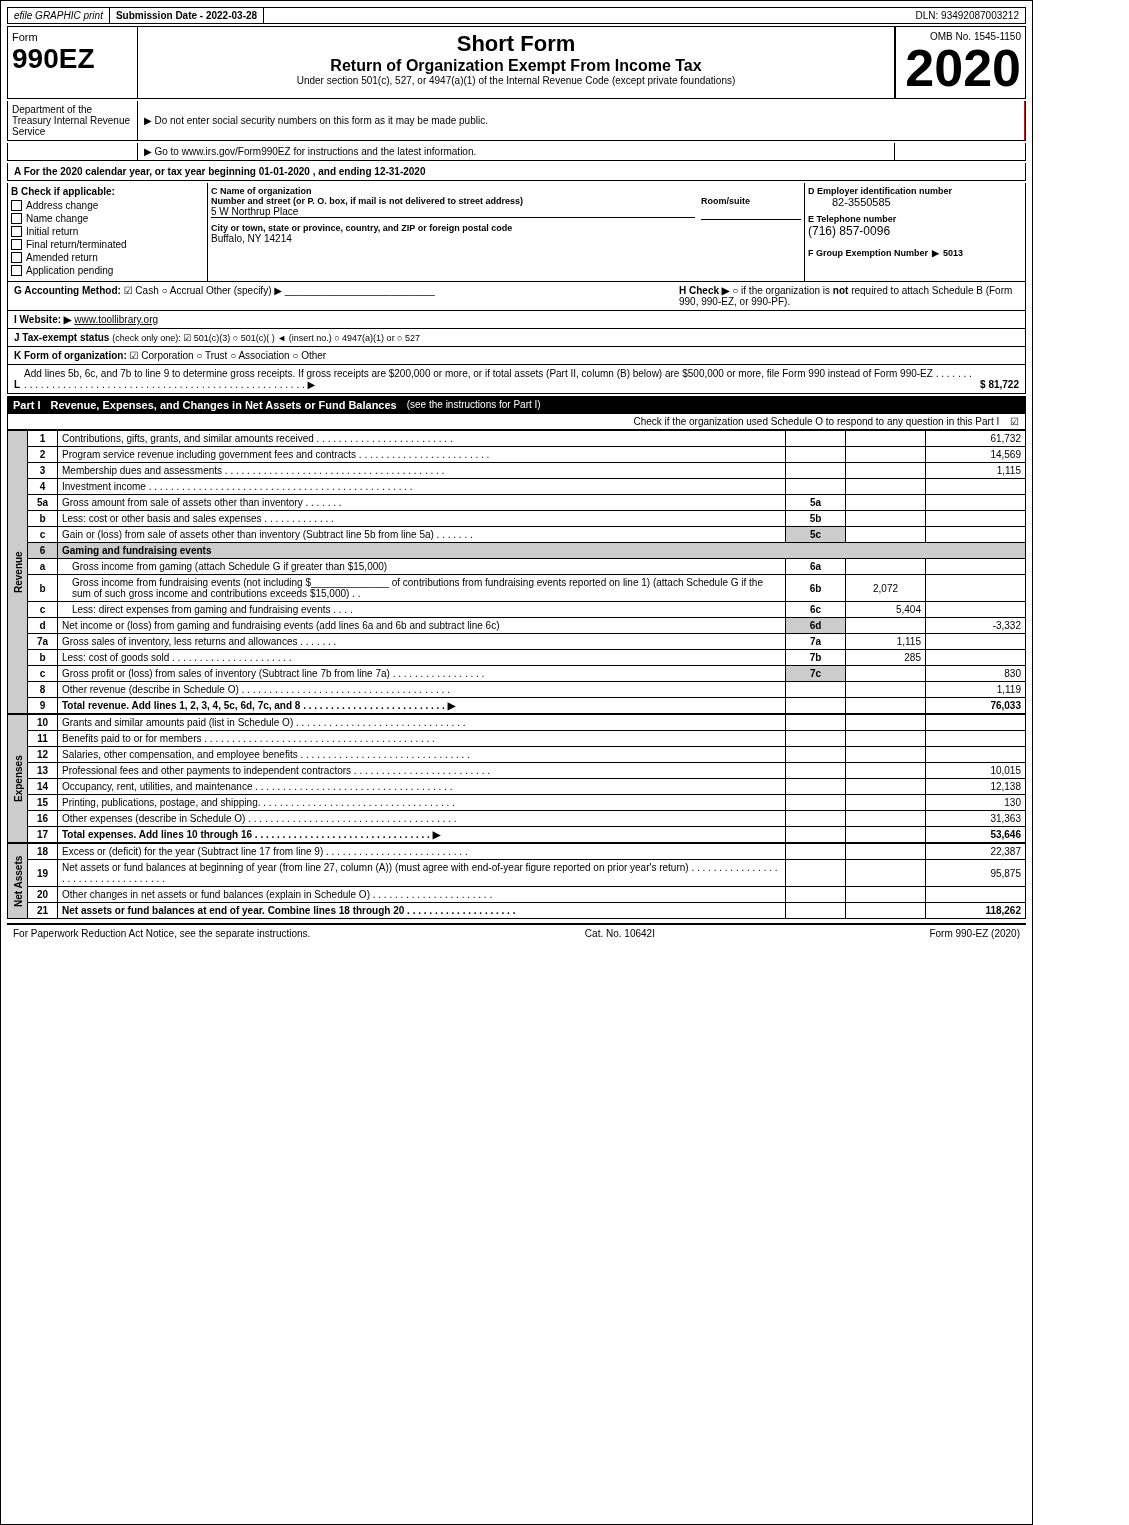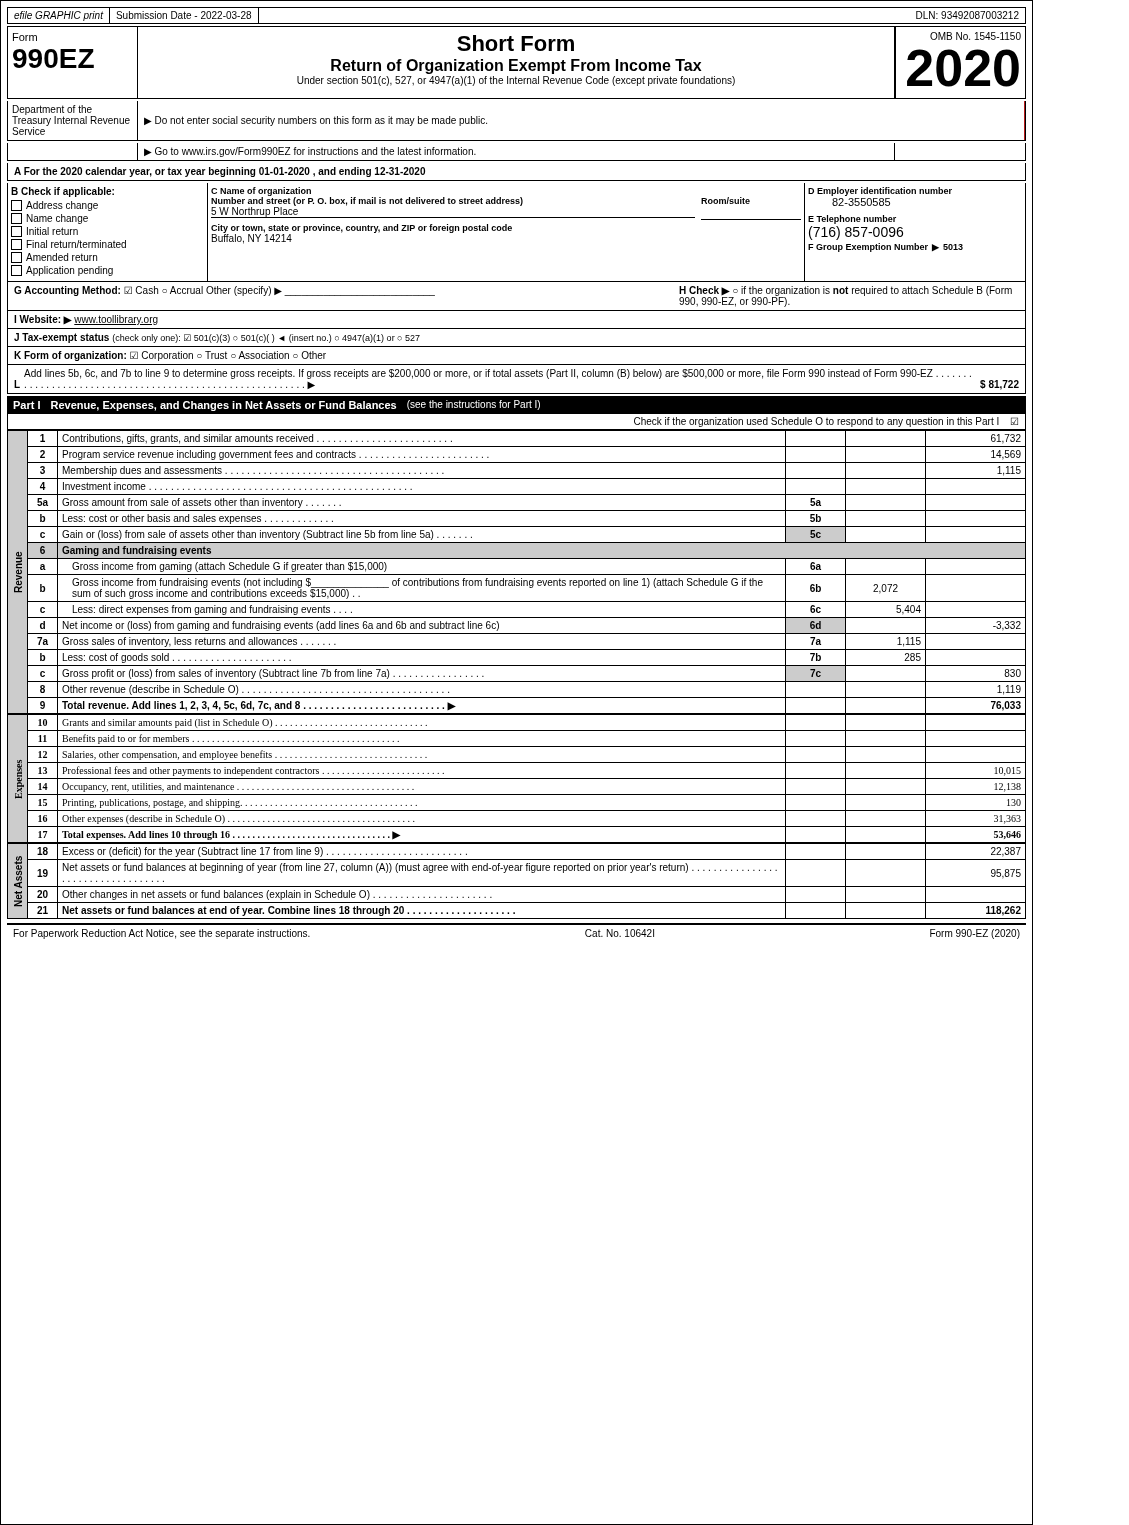--- a/index.html
+++ b/index.html
@@ -41,21 +41,21 @@
 
     .expenses-label { background: #ccc; writing-mode: vertical-rl; transform: rotate(180deg); text-align: center; font-size: 10px; font-weight: bold; width: 18px; }
   </style>
 </head>
 <body>
 
 <div class="page">
 
   <div class="top-bar">
     <div class="top-bar-section" style="font-style:italic;">efile GRAPHIC print</div>
-    <div class="top-bar-section" style="font-weight:normal;">Submission Date - 2022-03-28</div>
+    <div class="top-bar-section" style="font-weight:bold;">Submission Date - 2022-03-28</div>
     <div class="top-bar-section" style="margin-left:auto;">DLN: 93492087003212</div>
   </div>
 
   <div class="header-row">
     <div class="form-number-block">
       <div style="font-size:11px;">Form</div>
       <div class="form-990ez-label">990EZ</div>
     </div>
     <div class="form-title-block">
       <div class="form-title-main">Short Form</div>
@@ -132,21 +132,21 @@
       <div>
         <div style="font-size:9px; font-weight:bold;">City or town, state or province, country, and ZIP or foreign postal code</div>
         <div style="font-size:10px;">Buffalo, NY  14214</div>
       </div>
     </div>
 
     <div style="width:220px; padding:3px;">
       <div style="font-size:9px; font-weight:bold;">D Employer identification number</div>
       <div style="font-size:11px; margin-bottom:6px;padding-left:24px;">82-3550585</div>
       <div style="font-size:9px; font-weight:bold;">E Telephone number</div>
-      <div style="font-size:14px; margin-bottom:2px;">(716) 857-0096</div>
+      <div style="font-size:12px; margin-bottom:10px;">(716) 857-0096</div>
       <div style="font-size:9px; font-weight:bold; display:flex; gap:4px;">
         <span>F Group Exemption Number</span>
         <span>▶</span>
         <span>5013</span>
       </div>
     </div>
   </div>
 
   <div style="display:flex; border:1px solid #000; border-top:none; padding:3px 6px; font-size:10px;">
     <div style="flex:1;">
@@ -330,101 +330,101 @@
       <tr>
         <td class="line-num bold">9</td>
         <td style="font-weight:bold;">Total revenue. Add lines 1, 2, 3, 4, 5c, 6d, 7c, and 8 . . . . . . . . . . . . . . . . . . . . . . . . . . ▶</td>
         <td></td>
         <td></td>
         <td class="amount bold">76,033</td>
       </tr>
     </tbody>
   </table>
 
-  <table class="data-table" style="border-top:none;font-family:Liberation Serif, serif;">
-    <colgroup>
-      <col style="width:18px;">
-      <col style="width:30px;">
-      <col>
-      <col style="width:60px;">
-      <col style="width:80px;">
-      <col style="width:100px;">
-    </colgroup>
-    <tbody>
-      <tr>
-        <td rowspan="8" class="expenses-label">Expenses</td>
-        <td class="line-num">10</td>
-        <td>Grants and similar amounts paid (list in Schedule O) . . . . . . . . . . . . . . . . . . . . . . . . . . . . . . .</td>
-        <td></td>
-        <td></td>
-        <td class="amount"></td>
-      </tr>
-      <tr>
-        <td class="line-num">11</td>
-        <td>Benefits paid to or for members . . . . . . . . . . . . . . . . . . . . . . . . . . . . . . . . . . . . . . . . . .</td>
-        <td></td>
-        <td></td>
-        <td class="amount"></td>
-      </tr>
-      <tr>
-        <td class="line-num">12</td>
-        <td>Salaries, other compensation, and employee benefits . . . . . . . . . . . . . . . . . . . . . . . . . . . . . . .</td>
-        <td></td>
-        <td></td>
-        <td class="amount"></td>
-      </tr>
-      <tr>
-        <td class="line-num">13</td>
-        <td>Professional fees and other payments to independent contractors . . . . . . . . . . . . . . . . . . . . . . . . .</td>
-        <td></td>
-        <td></td>
-        <td class="amount">10,015</td>
-      </tr>
-      <tr>
-        <td class="line-num">14</td>
-        <td>Occupancy, rent, utilities, and maintenance . . . . . . . . . . . . . . . . . . . . . . . . . . . . . . . . . . . .</td>
-        <td></td>
-        <td></td>
-        <td class="amount">12,138</td>
-      </tr>
-      <tr>
-        <td class="line-num">15</td>
-        <td>Printing, publications, postage, and shipping. . . . . . . . . . . . . . . . . . . . . . . . . . . . . . . . . . . .</td>
-        <td></td>
-        <td></td>
-        <td class="amount">130</td>
-      </tr>
-      <tr>
-        <td class="line-num">16</td>
-        <td>Other expenses (describe in Schedule O) . . . . . . . . . . . . . . . . . . . . . . . . . . . . . . . . . . . . . .</td>
-        <td></td>
-        <td></td>
-        <td class="amount">31,363</td>
-      </tr>
-      <tr>
-        <td class="line-num bold">17</td>
-        <td style="font-weight:bold;">Total expenses. Add lines 10 through 16 . . . . . . . . . . . . . . . . . . . . . . . . . . . . . . . . ▶</td>
-        <td></td>
-        <td></td>
-        <td class="amount bold">53,646</td>
-      </tr>
-    </tbody>
-  </table>
-
   <table class="data-table" style="border-top:none;">
     <colgroup>
       <col style="width:18px;">
       <col style="width:30px;">
       <col>
       <col style="width:60px;">
       <col style="width:80px;">
       <col style="width:100px;">
     </colgroup>
     <tbody>
       <tr>
+        <td rowspan="8" class="expenses-label">Expenses</td>
+        <td class="line-num">10</td>
+        <td>Grants and similar amounts paid (list in Schedule O) . . . . . . . . . . . . . . . . . . . . . . . . . . . . . . .</td>
+        <td></td>
+        <td></td>
+        <td class="amount"></td>
+      </tr>
+      <tr>
+        <td class="line-num">11</td>
+        <td>Benefits paid to or for members . . . . . . . . . . . . . . . . . . . . . . . . . . . . . . . . . . . . . . . . . .</td>
+        <td></td>
+        <td></td>
+        <td class="amount"></td>
+      </tr>
+      <tr>
+        <td class="line-num">12</td>
+        <td>Salaries, other compensation, and employee benefits . . . . . . . . . . . . . . . . . . . . . . . . . . . . . . .</td>
+        <td></td>
+        <td></td>
+        <td class="amount"></td>
+      </tr>
+      <tr>
+        <td class="line-num">13</td>
+        <td>Professional fees and other payments to independent contractors . . . . . . . . . . . . . . . . . . . . . . . . .</td>
+        <td></td>
+        <td></td>
+        <td class="amount">10,015</td>
+      </tr>
+      <tr>
+        <td class="line-num">14</td>
+        <td>Occupancy, rent, utilities, and maintenance . . . . . . . . . . . . . . . . . . . . . . . . . . . . . . . . . . . .</td>
+        <td></td>
+        <td></td>
+        <td class="amount">12,138</td>
+      </tr>
+      <tr>
+        <td class="line-num">15</td>
+        <td>Printing, publications, postage, and shipping. . . . . . . . . . . . . . . . . . . . . . . . . . . . . . . . . . . .</td>
+        <td></td>
+        <td></td>
+        <td class="amount">130</td>
+      </tr>
+      <tr>
+        <td class="line-num">16</td>
+        <td>Other expenses (describe in Schedule O) . . . . . . . . . . . . . . . . . . . . . . . . . . . . . . . . . . . . . .</td>
+        <td></td>
+        <td></td>
+        <td class="amount">31,363</td>
+      </tr>
+      <tr>
+        <td class="line-num bold">17</td>
+        <td style="font-weight:bold;">Total expenses. Add lines 10 through 16 . . . . . . . . . . . . . . . . . . . . . . . . . . . . . . . . ▶</td>
+        <td></td>
+        <td></td>
+        <td class="amount bold">53,646</td>
+      </tr>
+    </tbody>
+  </table>
+
+  <table class="data-table" style="border-top:none;">
+    <colgroup>
+      <col style="width:18px;">
+      <col style="width:30px;">
+      <col>
+      <col style="width:60px;">
+      <col style="width:80px;">
+      <col style="width:100px;">
+    </colgroup>
+    <tbody>
+      <tr>
         <td rowspan="4" class="net-assets-label">Net Assets</td>
         <td class="line-num">18</td>
         <td>Excess or (deficit) for the year (Subtract line 17 from line 9) . . . . . . . . . . . . . . . . . . . . . . . . . .</td>
         <td></td>
         <td></td>
         <td class="amount">22,387</td>
       </tr>
       <tr>
         <td class="line-num">19</td>
         <td>Net assets or fund balances at beginning of year (from line 27, column (A)) (must agree with end-of-year figure reported on prior year's return) . . . . . . . . . . . . . . . . . . . . . . . . . . . . . . . . . . .</td>

